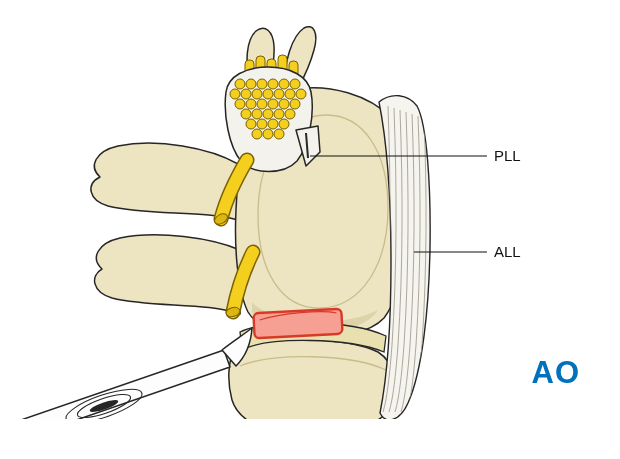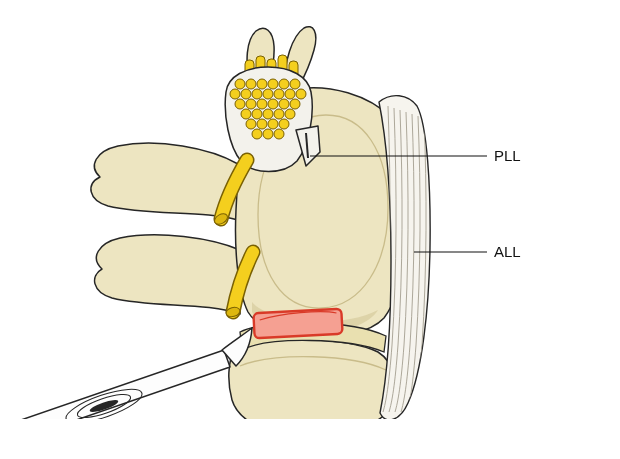--- a/index.html
+++ b/index.html
@@ -141,13 +141,14 @@
     </g>
 
     <g>
       <line class="leader" x1="310" y1="156" x2="487" y2="156"></line>
       <line class="leader" x1="414" y1="252" x2="487" y2="252"></line>
       <text class="anno-label" x="494" y="161">PLL</text>
       <text class="anno-label" x="494" y="257">ALL</text>
     </g>
   </svg>
 
+  <div class="logo">AO</div>
 </div>
 
 </body></html>

